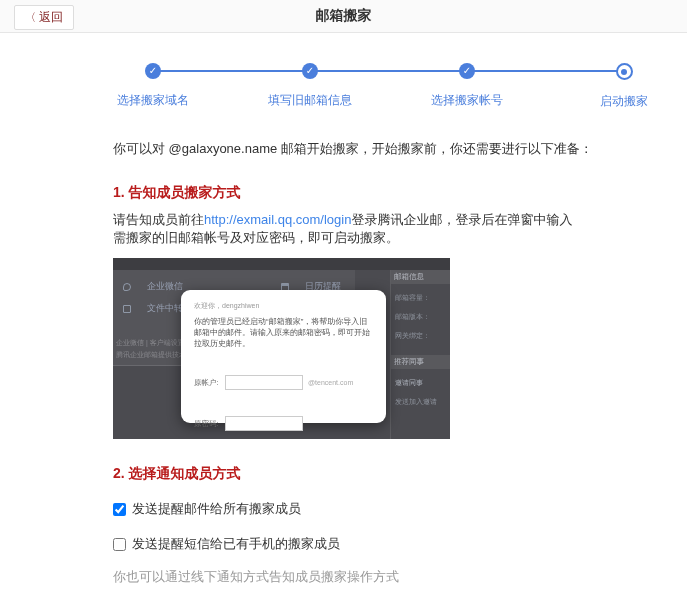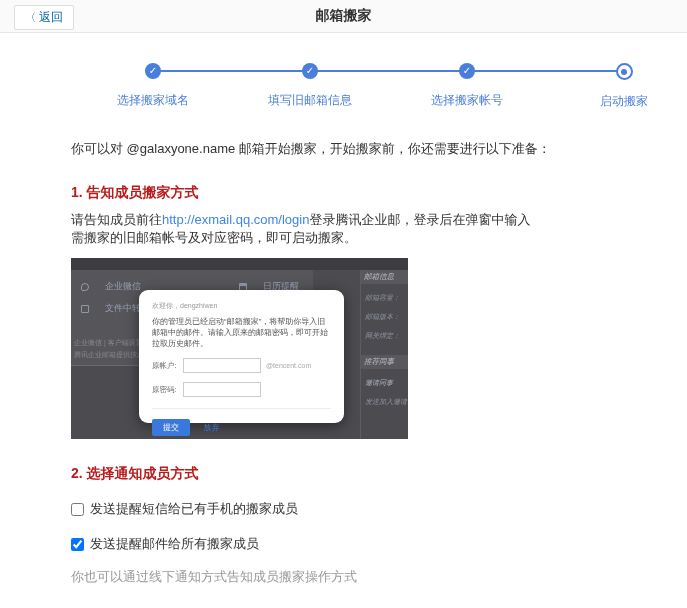--- a/index.html
+++ b/index.html
@@ -10,21 +10,21 @@
   }
   
   .hdr {
     position: relative; height: 33px; background: #fafafa;
     border-bottom: 1px solid #e6e6e6;
     display: flex; align-items: center; justify-content: center;
   }
   .back-btn {
     position: absolute; left: 14px; top: 5px;
     background: #fff; border: 1px solid #ddd; border-radius: 2px;
-    font-size: 12px; color: #0369a1; padding: 3px 10px; cursor: pointer;
+    font-size: 12px; color: #7f1d1d; padding: 3px 10px; cursor: pointer;
     font-family: inherit;
   }
   .back-btn .chev { margin-right: 3px; font-size: 11px; }
   .hdr-title { font-size: 14px; font-weight: bold; color: #333; }
   
   .stepper { position: relative; height: 64px; margin-top: 21px; }
   .step-line { position: absolute; left: 153px; width: 471px; top: 16px; height: 2px; background: #4a7edc; }
   .step { position: absolute; top: 9px; transform: translateX(-50%); text-align: center; }
   .dot {
     width: 16px; height: 16px; border-radius: 50%; background: #4a7edc;
@@ -33,21 +33,21 @@
   .ring {
     width: 17px; height: 17px; border-radius: 50%; background: #fff;
     border: 2px solid #4a7edc; margin: 0 auto; position: relative;
   }
   .ring .inner-dot {
     position: absolute; left: 50%; top: 50%; transform: translate(-50%,-50%);
     width: 6px; height: 6px; border-radius: 50%; background: #4a7edc; display: block;
   }
   .step .lbl { margin-top: 13px; font-size: 12px; color: #4a7edc; white-space: nowrap; }
   
-  .content { padding-left: 71px; padding-right: 10px; }
+  .content { padding-left: 113px; padding-right: 10px; }
   .intro { font-size: 13px; color: #333; margin-top: 22px; }
   h3.sec { font-size: 14px; color: #b91c1c; font-weight: bold; margin-top: 26px; }
   .para { font-size: 13px; color: #333; line-height: 18px; margin-top: 9px; max-width: 470px; }
   .para a { color: #3e84e8; text-decoration: none; cursor: pointer; }
   
   .shot {
     position: relative; width: 337px; height: 181px; margin-top: 11px;
     background: #4b4b50; overflow: hidden;
   }
   .shot-topbar { position: absolute; left: 0; top: 0; width: 100%; height: 12px; background: rgba(0,0,0,0.18); }
@@ -57,39 +57,39 @@
     display: flex; align-items: center; gap: 16px; white-space: nowrap;
   }
   .ic { display: inline-block; width: 8px; height: 8px; border: 1px solid rgba(190,205,230,0.55); }
   .ic-chat { border-radius: 50% 50% 50% 2px; }
   .ic-file { border-radius: 1px; }
   .ic-cal { border-radius: 1px; border-top-width: 3px; }
   .dim-foot { position: absolute; left: 3px; font-size: 7px; color: rgba(210,210,215,0.40); white-space: nowrap; }
   .dim-foot.l1 { top: 80px; }
   .dim-foot.l2 { top: 92px; }
   .shot-sidebar {
-    position: absolute; right: 0; top: 12px; width: 48px; height: 169px;
-    border-left: 1px solid rgba(255,255,255,0.10); padding: 0 4px; font-style: italic;
+    position: absolute; right: 0; top: 12px; width: 60px; height: 169px;
+    border-left: 1px solid rgba(255,255,255,0.10); padding: 0 4px;
   }
   .sb-h, .sb-h2 {
     font-size: 7.5px; color: rgba(230,235,245,0.65); background: rgba(255,255,255,0.08);
     padding: 2px 3px; margin: 0 -4px; white-space: nowrap;
   }
   .sb-h2 { margin-top: 14px; }
   .sb-i { font-size: 7px; color: rgba(205,215,230,0.50); margin-top: 9px; white-space: nowrap; }
   .sb-i.strong { color: rgba(225,232,245,0.62); }
   
   .dlg {
     position: absolute; left: 68px; top: 32px; width: 205px; height: 133px;
     background: #fff; border-radius: 9px; box-shadow: 0 3px 14px rgba(0,0,0,0.45);
     padding: 11px 13px;
   }
   .dlg-greet { font-size: 7px; color: #999; }
   .dlg-body { font-size: 8px; color: #555; line-height: 11px; margin-top: 5px; }
-  .dlg-row { display: flex; align-items: center; margin-top: 9px; }
+  .dlg-row { display: flex; align-items: center; margin-top: 26px; }
   .dlg-lbl { font-size: 7.5px; color: #666; width: 31px; flex: none; }
   .dlg-input { display: inline-block; width: 78px; height: 15px; border: 1px solid #ccc; background: #fff; }
   .dlg-suffix { font-size: 7px; color: #aaa; margin-left: 5px; }
   .dlg-foot { border-top: 1px solid #eee; margin-top: 11px; padding-top: 7px; text-align: left; }
   .dlg-submit {
     display: inline-block; background: #3a78dc; color: #fff; font-size: 8px;
     padding: 3px 11px; border-radius: 2px;
   }
   .dlg-cancel { font-size: 8px; color: #3a78dc; margin-left: 9px; margin-right: 2px; }
   
@@ -178,23 +178,23 @@
       <div class="dlg-foot">
         <span class="dlg-submit">提交</span>
         <span class="dlg-cancel">放弃</span>
       </div>
     </div>
   </div>
 
   <h3 class="sec">2. 选择通知成员方式</h3>
 
   <label class="cb-row">
+    <input type="checkbox" checked="" style="">
+    <span>发送提醒邮件给所有搬家成员</span>
+  </label>
+  <label class="cb-row">
     <input type="checkbox" style="">
     <span>发送提醒短信给已有手机的搬家成员</span>
   </label>
-  <label class="cb-row">
-    <input type="checkbox" checked="" style="">
-    <span>发送提醒邮件给所有搬家成员</span>
-  </label>
 
   <p class="note">你也可以通过线下通知方式告知成员搬家操作方式</p>
 
 </div>
 
 </body></html>

